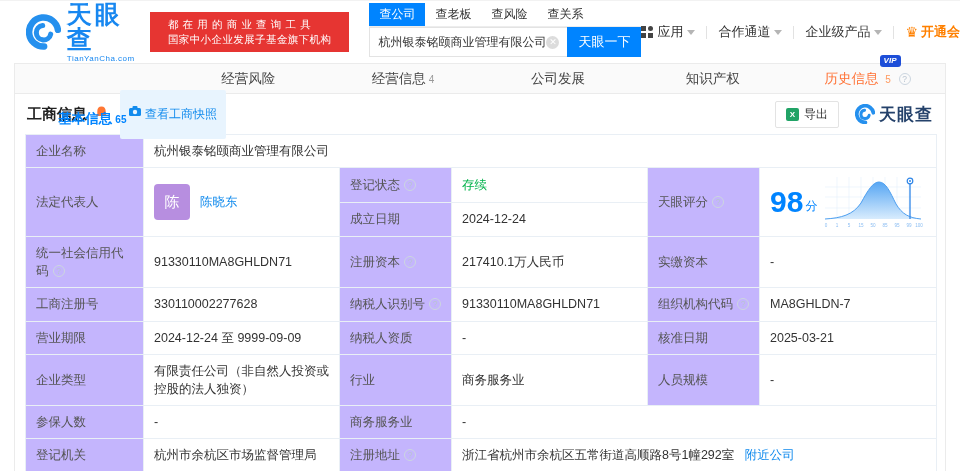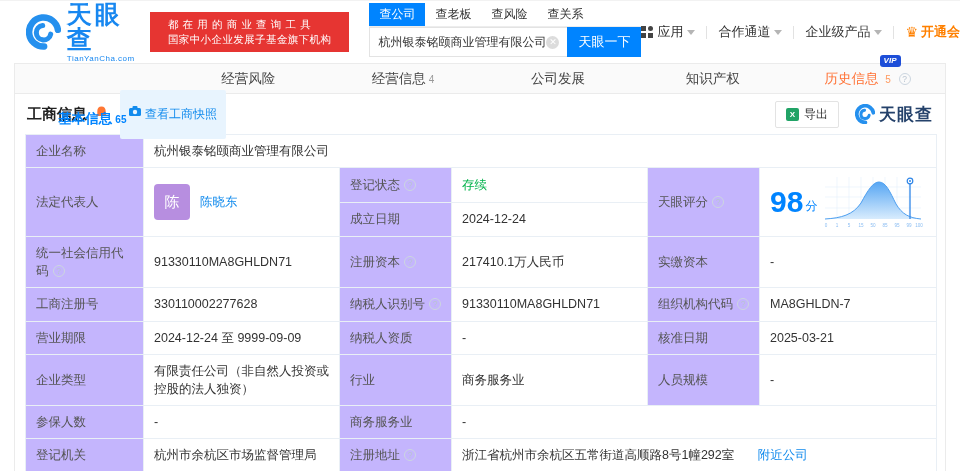--- a/index.html
+++ b/index.html
@@ -325,19 +325,19 @@
     </tr>
 
     <tr>
       <td class="lbl">登记机关</td>
       <td>杭州市余杭区市场监督管理局</td>
       <td class="lbl">
         <span>注册地址</span><span class="help"></span>
       </td>
       <td colspan="3">
         <span>浙江省杭州市余杭区五常街道高顺路8号1幢292室</span>
-        <a class="blue" style="margin-left:20px;">附近公司</a>
+        <a class="blue" style="margin-left:7px;">附近公司</a>
       </td>
     </tr>
 
   </tbody>
     </table>
 </div>
 
 </body></html>

